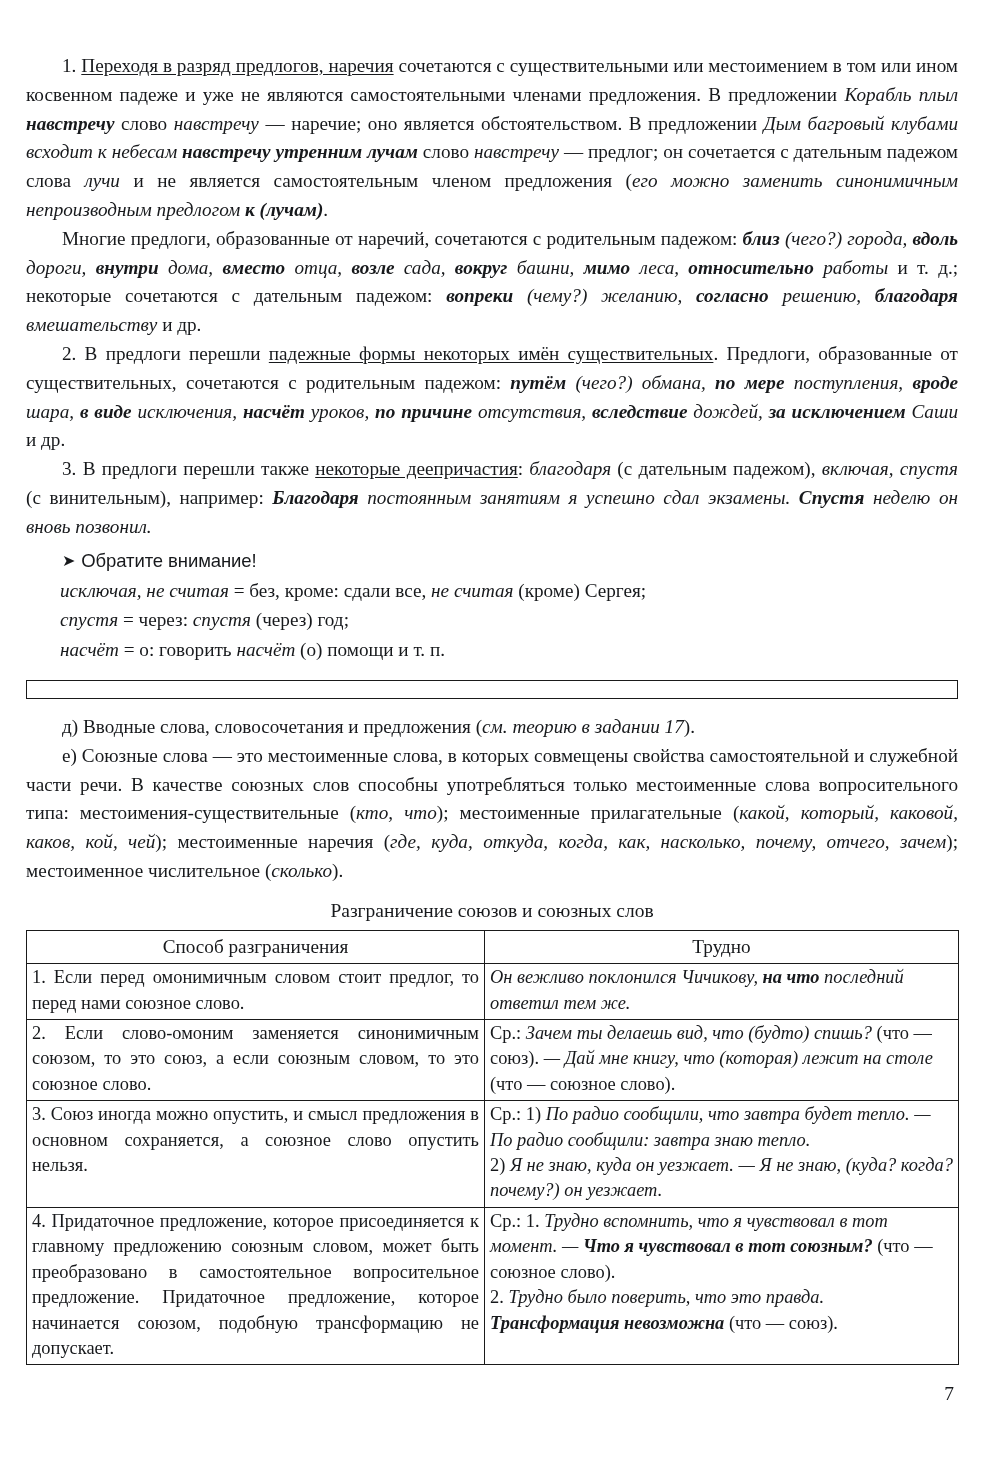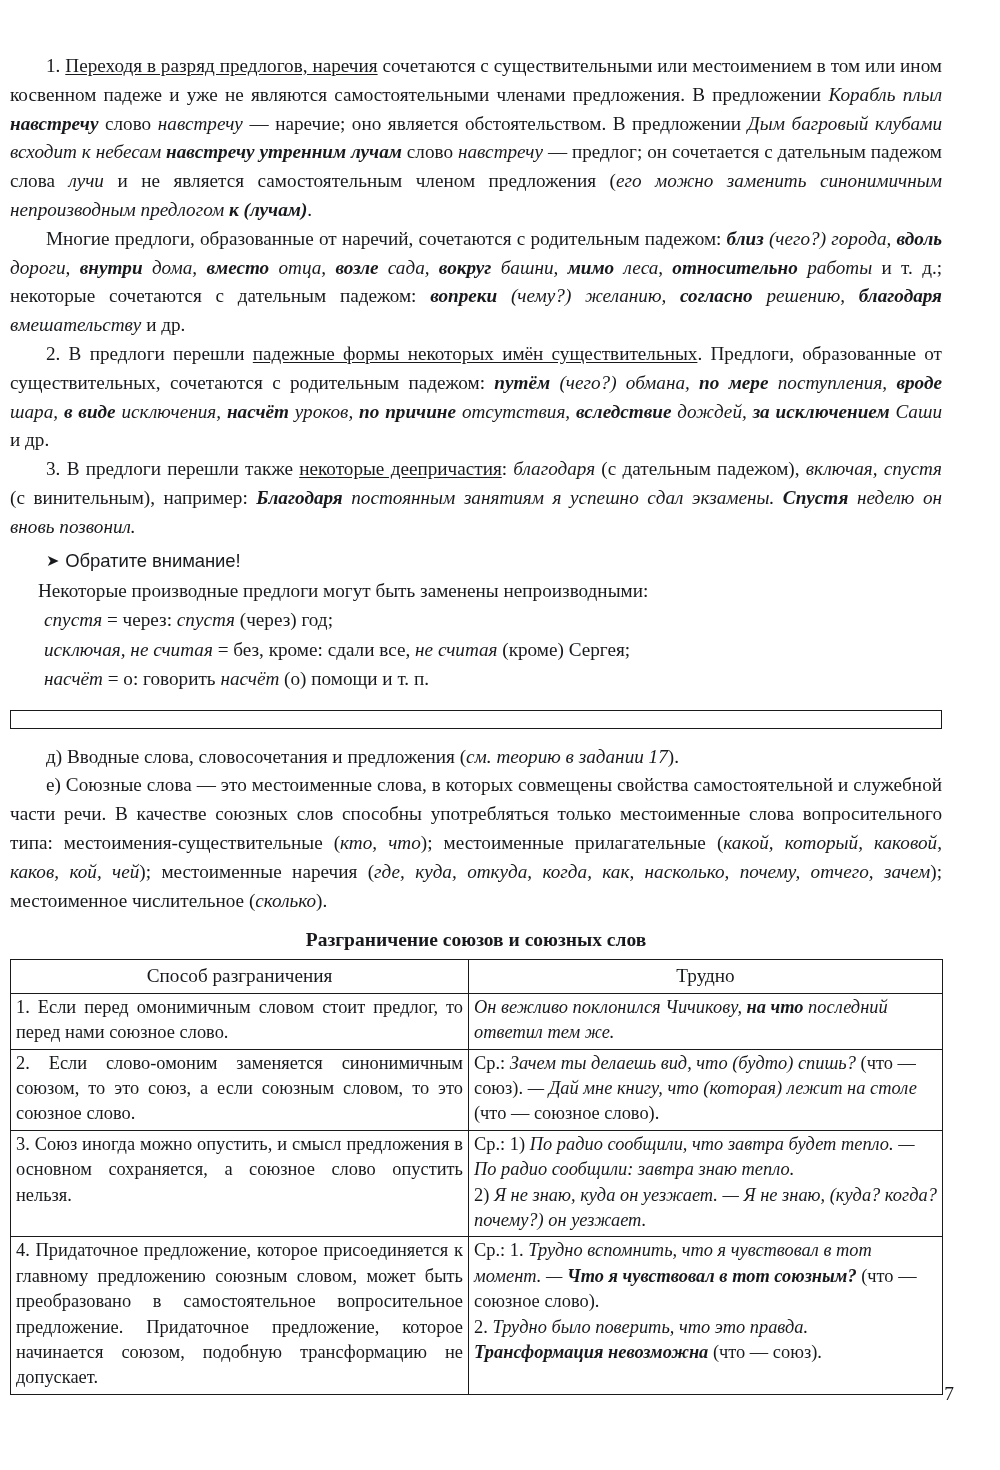--- a/index.html
+++ b/index.html
@@ -18,21 +18,21 @@
   .page {
     position: absolute;
     left: 0; top: 0;
     width: 1000px;
     height: 1470px;
     padding: 0;
     box-sizing: border-box;
   }
   .content {
     position: absolute;
-    left: 10px;
+    left: 26px;
     top: 52px;
     width: 932px;
   }
   p.para {
     margin: 0 0 0 0;
     font-size: 19.2px;
     line-height: 28.8px;
     text-align: justify;
     text-indent: 36px;
     hyphens: manual;
@@ -87,21 +87,21 @@
     font-style: italic;
     line-height: 26px;
     margin-top: 3px;
     padding-left: 2px;
   }
   .spacer-14 { height: 14px; }
 
   
   .table-title {
     text-align: center;
-    font-weight: bold;
+    font-weight: normal;
     font-size: 19.5px;
     line-height: 26px;
     margin: 12px 0 6px 0;
   }
   table.rt {
     border-collapse: collapse;
     width: 932px;
     table-layout: fixed;
   }
   table.rt td, table.rt th {
@@ -151,24 +151,23 @@
       <span>2.</span><span> В предлоги перешли </span><span class="u">падежные формы некоторых имён существительных</span><span>. Предлоги, образованные от существительных, сочетаются </span><span class="b">с родительным падежом:</span><span><span class="bi"> путём</span><span class="i"> (чего?) обмана,</span><span class="bi"> по мере</span><span class="i"> поступления,</span><span class="bi"> вроде</span><span class="i"> шара,</span><span class="bi"> в виде</span><span class="i"> исключения,</span><span class="bi"> насчёт</span><span class="i"> уроков,</span><span class="bi"> по причине</span><span class="i"> отсутствия,</span><span class="bi"> вследствие</span><span class="i"> дождей,</span><span class="bi"> за исключением</span><span class="i"> Саши</span></span><span> и др.</span>
     </p>
 
     <p class="para">
       <span>3.</span><span> В предлоги перешли также </span><span class="u">некоторые деепричастия</span><span>: </span><span class="i">благодаря</span><span> (с дательным падежом), </span><span class="i">включая, спустя</span><span> (с винительным), например: </span><span class="bi">Благодаря</span><span class="i"> постоянным занятиям я успешно сдал экзамены. </span><span class="bi">Спустя</span><span class="i"> неделю он вновь позвонил.</span>
     </p>
 
     <div class="attention-head">
       <span class="arrow">➤</span><span>Обратите внимание!</span>
     </div>
-    <p class="att-line first">Некоторые производные предлоги могут быть заменены непроизводными:</p>
     <div id="attention-lines">
+        <p class="att-line ind"><span class="i">исключая, не считая</span><span> = </span><span class="b">без, кроме</span><span>: </span><span>сдали все, </span><span class="i">не считая</span><span> (</span><span class="b">кроме</span><span>) Сергея;</span></p>
         <p class="att-line ind"><span class="i">спустя</span><span> = </span><span class="b">через</span><span>: </span><span class="i">спустя</span><span> (</span><span class="b">через</span><span>) год;</span></p>
-        <p class="att-line ind"><span class="i">исключая, не считая</span><span> = </span><span class="b">без, кроме</span><span>: </span><span>сдали все, </span><span class="i">не считая</span><span> (</span><span class="b">кроме</span><span>) Сергея;</span></p>
         <p class="att-line ind"><span class="i">насчёт</span><span> = </span><span class="b">о</span><span>: </span><span>говорить </span><span class="i">насчёт</span><span> (</span><span class="b">о</span><span>) помощи и т. п.</span></p>
       </div>
 
     <div class="box">
       <div class="box-title"></div>
       <div class="box-body"></div>
     </div>
 
     <div class="spacer-14"></div>
 

